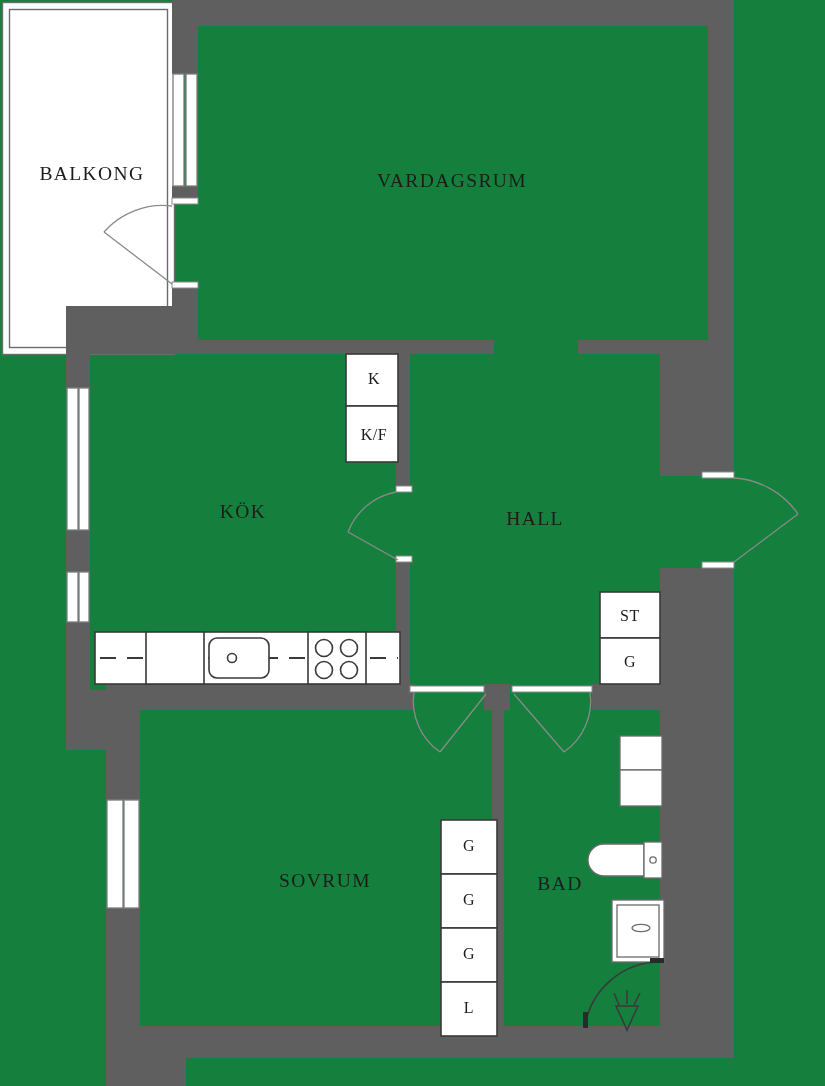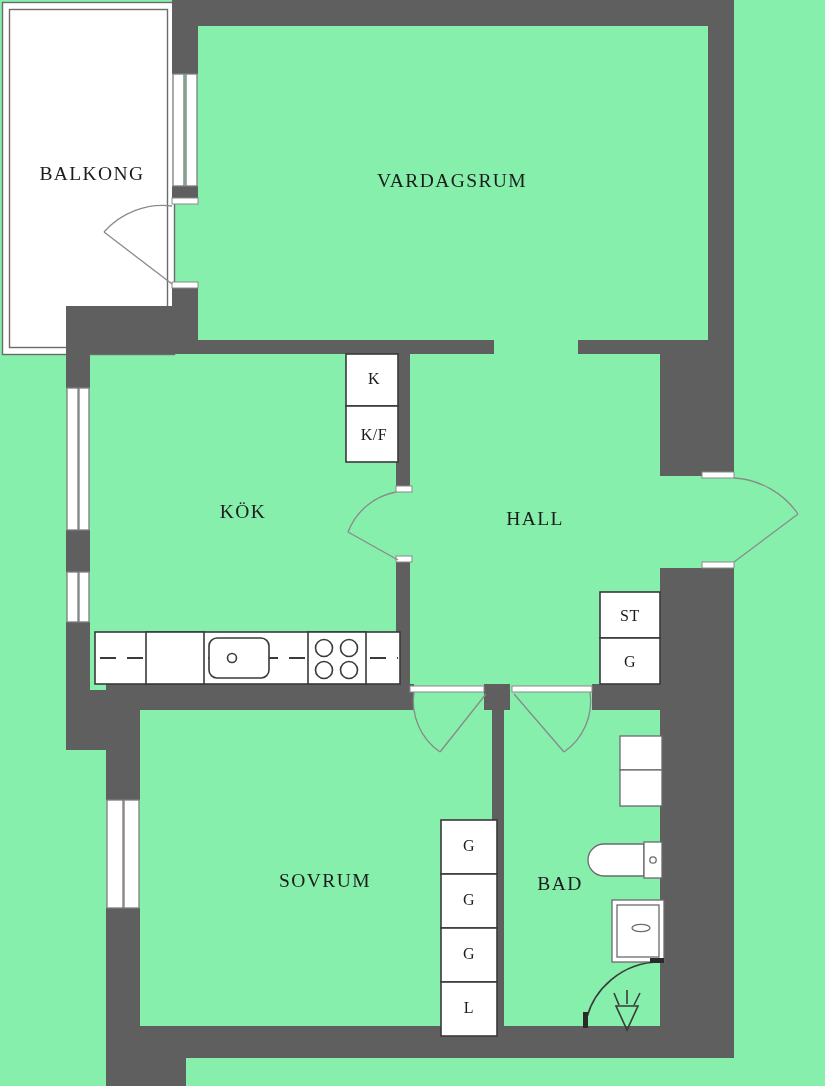--- a/index.html
+++ b/index.html
@@ -10,21 +10,21 @@
   body {
     width: 825px;
     height: 1086px;
     overflow: hidden;
     font-family: "Liberation Serif", serif;
   }
   #floorplan-root {
     position: relative;
     width: 825px;
     height: 1086px;
-    background: #86efac;
+    background: #15803d;
   }
   svg#plan-svg {
     display: block;
     width: 825px;
     height: 1086px;
   }
   .wall { fill: #5f5f5f; }
   .thin { fill: none; stroke: #3a3a3a; stroke-width: 1.6; }
   .fixture { fill: #ffffff; stroke: #3a3a3a; stroke-width: 1.6; }
   .fixture-light { fill: #ffffff; stroke: #6b6b6b; stroke-width: 1.3; }

